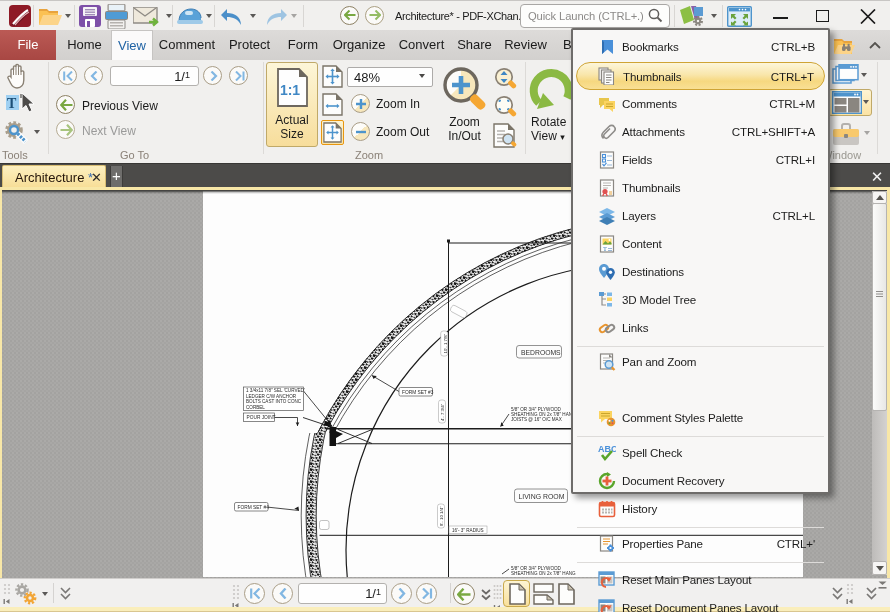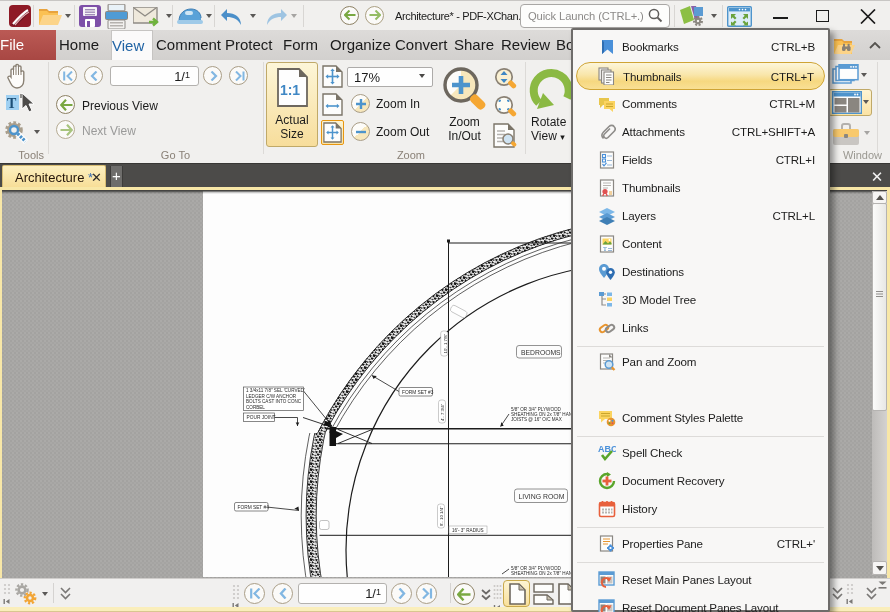--- a/index.html
+++ b/index.html
@@ -4,44 +4,44 @@
 html,body{width:890px;height:612px;overflow:hidden}
 body{font-family:"Liberation Sans",sans-serif;position:relative;background:#f0efed}
 .abs{position:absolute}
 
 #titlebar{position:absolute;left:0;top:0;width:890px;height:30px;background:#f1f0ee;border-top:1px solid #c8c6c4}
 #titlebar .vsep{position:absolute;top:4px;height:22px;width:1px;background:#d8d6d3}
 .caret{position:absolute;width:0;height:0;border-left:3.5px solid transparent;border-right:3.5px solid transparent;border-top:4px solid #5a5856}
 .circbtn{position:absolute;width:19px;height:19px;border-radius:50%;border:1.5px solid #a99d86;background:#fbfaf8}
 
 #tabrow{position:absolute;left:0;top:30px;width:890px;height:30px;background:linear-gradient(#dddbd9,#d2d0ce)}
-.rtab{position:absolute;top:0;height:30px;line-height:30px;font-size:15px;color:#1b1b1b;text-align:left}
+.rtab{position:absolute;top:0;height:30px;line-height:30px;font-size:13px;color:#1b1b1b;text-align:center}
 #filetab{left:0;width:56px;background:linear-gradient(#bb5a55,#a84743);color:#fff}
 #viewtab{background:#fbfafa;color:#2063a4;border:1px solid #c6c4c2;border-bottom:none}
 
 #ribbon{position:absolute;left:0;top:60px;width:890px;height:103px;background:#f1f0ee}
-.glabel{position:absolute;font-size:11px;color:#8a8177;text-align:right}
+.glabel{position:absolute;font-size:11px;color:#8a8177;text-align:left}
 .rsep{position:absolute;top:65px;height:88px;width:1px;background:#dcdad7}
 .rtext{position:absolute;font-size:12px;color:#1b1b1b}
 .gray{color:#9a9a99}
 
 #doctabs{position:absolute;left:0;top:163px;width:890px;height:24px;background:#4c4b49;border-top:1px solid #383735}
 #atab{position:absolute;left:2px;top:1px;width:104px;height:23px;background:linear-gradient(#fdf0c0,#f7dd96);border:1px solid #d8bd72;border-bottom:none;border-radius:2px 2px 0 0;font-size:13px;color:#24150a;line-height:23px;padding-left:12px}
 #plustab{position:absolute;left:110px;top:2px;width:13px;height:22px;background:#6e6d6b;color:#fff;text-align:center;line-height:20px;font-size:15px;border-left:1px solid #3d3c3a;border-right:1px solid #3d3c3a}
 #yellowline{position:absolute;left:0;top:187px;width:890px;height:3px;background:#f8e7a7}
 
 #docarea{position:absolute;left:0;top:190px;width:890px;height:388px}
 #docx{position:absolute;left:864px;top:3px;width:26px;height:20px;color:#f2f2f2;font-size:15px;text-align:center;line-height:20px}
 
 #statusbar{position:absolute;left:0;top:578px;width:890px;height:29px;background:#f1f0ef;border-top:1px solid #cfcdcb}
 #bottomyellow{position:absolute;left:0;top:607px;width:890px;height:5px;background:#faeebb;border-bottom:1px solid #d9c690}
 #leftyellow{position:absolute;left:0;top:190px;width:2px;height:417px;background:#f8e7a7}
 #rightyellow{position:absolute;left:887px;top:190px;width:3px;height:417px;background:#f8e7a7}
 
-#menu{position:absolute;left:571px;top:28px;width:259px;height:584px;background:#f8f7f6;border:2px solid #6e6c6a;border-radius:2px;box-shadow:4px 4px 6px rgba(0,0,0,0.4)}
+#menu{position:absolute;left:571px;top:28px;width:259px;height:466px;background:#f8f7f6;border:2px solid #6e6c6a;border-radius:2px;box-shadow:4px 4px 6px rgba(0,0,0,0.4)}
 .mi{position:absolute;left:3px;width:249px;height:28px}
 .mi .ic{position:absolute;left:22px;top:5px;width:18px;height:18px}
 .mi .tx{position:absolute;left:46px;top:0;height:28px;line-height:28px;font-size:11.6px;letter-spacing:-0.15px;color:#1c1c1c}
 .mi .sc{position:absolute;right:10px;top:0;height:28px;line-height:28px;font-size:11.6px;letter-spacing:-0.15px;color:#1c1c1c}
 .hil{background:linear-gradient(#fdf6da 0%,#f9e6ab 45%,#f6d880 70%,#f9e095 100%);border:1px solid #cfa435;border-radius:14px}
 .msep{position:absolute;left:4px;width:247px;height:1px;background:#dddbd9}
 </style></head>
 <body>
 <div id="titlebar">
 <svg class="abs" style="left:9px;top:4px" width="22" height="22" viewBox="0 0 22 22">
@@ -261,21 +261,21 @@
       <g fill="#4d94cc">
         <path d="M10.5 3.5 l2.2 2.6 h-4.4 Z"></path>
         <path d="M10.5 19.5 l2.2 -2.6 h-4.4 Z"></path>
         <path d="M3.5 11.5 l2.6 -2.2 v4.4 Z"></path>
         <path d="M17.5 11.5 l-2.6 -2.2 v4.4 Z"></path>
         <rect x="9.7" y="5" width="1.6" height="13"></rect>
         <rect x="5" y="10.7" width="11" height="1.6"></rect>
       </g>
     </svg>
 <div class="abs" style="left:347px;top:7px;width:86px;height:20px;background:#fefefe;border:1px solid #adaba9;border-radius:2px"></div>
-<div class="abs" style="left:354px;top:10px;font-size:13px;color:#1b1b1b">17%</div>
+<div class="abs" style="left:354px;top:10px;font-size:13px;color:#1b1b1b">48%</div>
 <div class="caret" style="left:419px;top:14px;border-top-color:#4a4846"></div>
 <div class="abs" style="left:351px;top:34px;width:19px;height:19px;border-radius:50%;border:1.5px solid #a99d86;background:linear-gradient(135deg,#fdfcf9 50%,#f7e7bc 50%)"></div>
 <svg class="abs" style="left:355px;top:38px" width="12" height="12" viewBox="0 0 12 12">
       <path d="M6 1 L6 11 M1 6 L11 6" stroke="#4d94cc" stroke-width="2.4"></path>
     </svg>
 <div class="rtext" style="left:376px;top:37px">Zoom In</div>
 <div class="abs" style="left:351px;top:62px;width:19px;height:19px;border-radius:50%;border:1.5px solid #a99d86;background:linear-gradient(135deg,#fdfcf9 50%,#f7e7bc 50%)"></div>
 <svg class="abs" style="left:355px;top:66px" width="12" height="12" viewBox="0 0 12 12">
       <path d="M1 6 L11 6" stroke="#4d94cc" stroke-width="2.4"></path>
     </svg>

